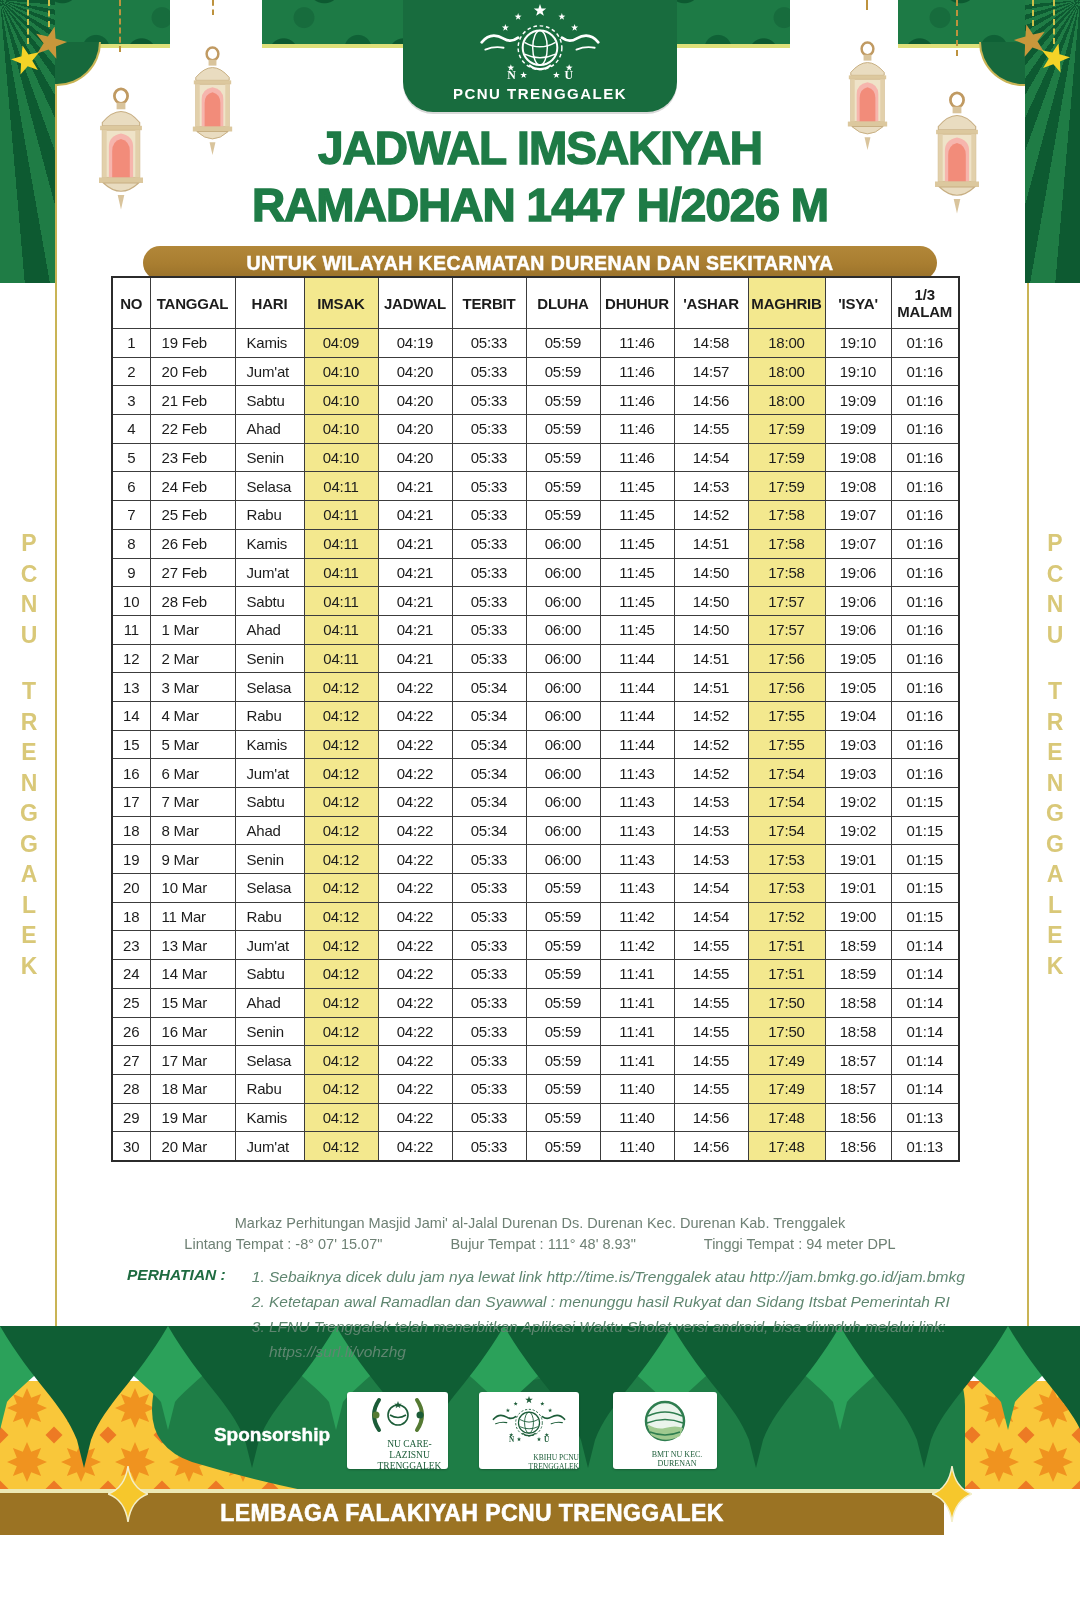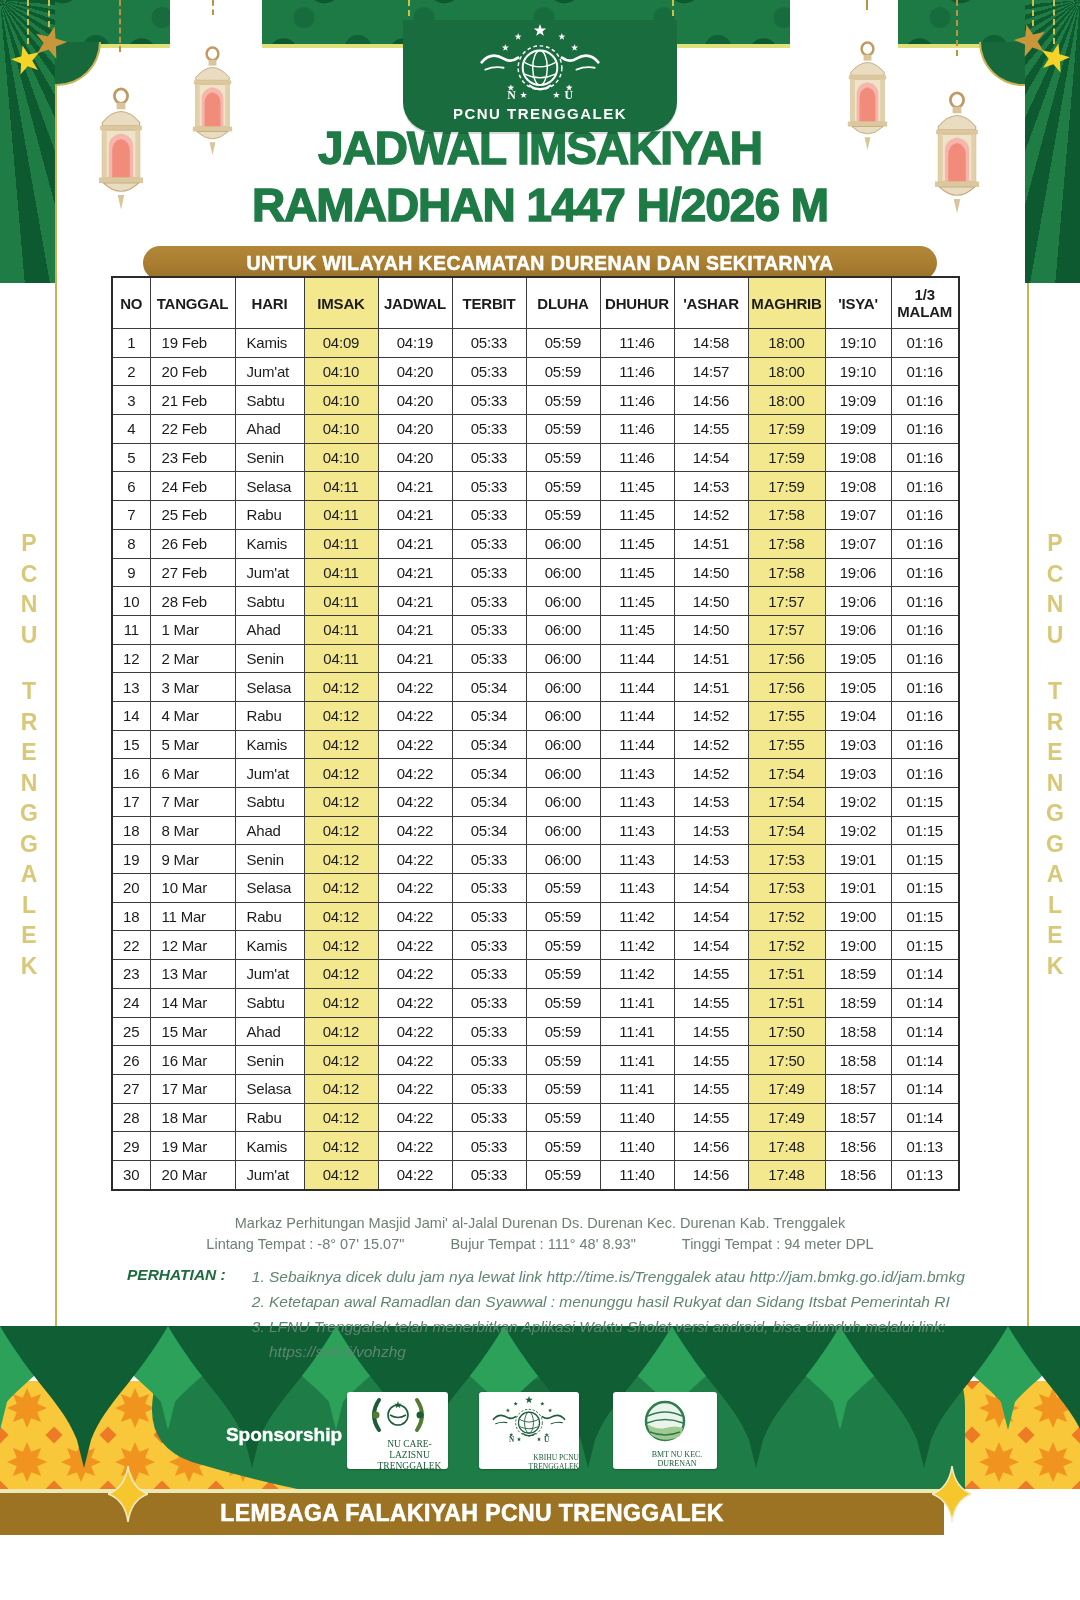--- a/index.html
+++ b/index.html
@@ -28,21 +28,21 @@
          border-radius:0 0 42px 42px;}
 
   
   .string{width:0;z-index:5;border-left:2.5px dashed #cfc04a;}
   .chain{width:0;z-index:5;border-left:2.5px dashed #bd923e;}
   .starwrap{z-index:6;}
   .lantern{z-index:6;}
 
   
   .badge{left:403px;top:0;width:274px;height:112px;background:#186c3e;z-index:6;
-         border-radius:0 0 30px 30px;text-align:center;box-shadow:0 2px 0 rgba(0,0,0,.15);margin-top:20px;}
+         border-radius:0 0 30px 30px;text-align:center;box-shadow:0 2px 0 rgba(0,0,0,.15);}
   .badge-label{position:absolute;left:0;right:0;bottom:10px;color:#fff;font-weight:bold;
                font-size:15px;letter-spacing:1.5px;}
 
   
   .title{left:55px;top:120px;width:970px;text-align:center;z-index:5;color:#1e7b46;
          font-weight:bold;font-size:46px;line-height:57px;letter-spacing:-1px;
          -webkit-text-stroke:1.4px #1e7b46;}
   .banner{left:143px;top:246px;width:794px;height:34px;z-index:5;border-radius:17px;
           background:linear-gradient(180deg,#b28739 0%,#a87d30 55%,#97702a 100%);
           color:#fff;font-weight:bold;font-size:19.5px;line-height:34px;text-align:center;
@@ -54,34 +54,34 @@
   .sched th,.sched td{border:1px solid #3c3c3c;text-align:center;vertical-align:middle;
          padding:0;background:#fff;overflow:hidden;}
   .sched thead th{height:50px;font-size:15px;font-weight:bold;line-height:17px;}
   .sched tbody td{height:27.7px;}
   .sched .hl{background:#f3e88e;}
   .sched .lft{text-align:left;padding-left:11px;}
   .sched{border:2px solid #2b2b2b;}
 
   
   .markaz{left:55px;width:970px;text-align:center;z-index:5;color:#6e8074;font-size:14.5px;}
-  .coords{display:flex;justify-content:center;gap:46px;}
+  .coords{display:flex;justify-content:center;gap:68px;}
   .note-label{left:127px;top:1266px;z-index:5;color:#1e6b40;font-weight:bold;font-style:italic;font-size:15.5px;}
   ol.notes{left:243px;top:1264px;width:710px;z-index:5;margin:0;padding:0 0 0 26px;
            color:#5f8670;font-style:italic;font-size:15.5px;line-height:25px;}
 
   
   .sidecol{top:528px;width:30px;z-index:2;text-align:center;color:#d9c878;font-weight:bold;font-size:23px;}
   .sidecol .letter{height:30.5px;line-height:30.5px;}
   .sidecol .gap{height:26px;}
 
   
   .mosaic{left:0;top:1381px;width:1080px;height:108px;z-index:2;}
   .festoon{left:0;top:1326px;width:1080px;height:164px;z-index:3;}
-  .spon-label{left:188px;top:1424px;width:192px;z-index:5;text-align:center;color:#fff;
+  .spon-label{left:176px;top:1424px;width:192px;z-index:5;text-align:center;color:#fff;
               font-weight:bold;font-size:19px;-webkit-text-stroke:.4px #fff;}
   .card{top:1392px;height:77px;background:#fff;border-radius:3px;z-index:5;text-align:center;
         box-shadow:0 1px 2px rgba(0,0,0,.25);}
   .card .cname{font-family:"Liberation Serif",serif;font-weight:normal;color:#1c5c38;margin-left:24px;}
 
   .bar{left:0;top:1489px;width:944px;height:42px;background:#9b7323;z-index:4;
        border-top:4px solid #ede9b4;color:#fff;text-align:center;font-weight:bold;
        font-size:23px;line-height:40px;letter-spacing:.4px;-webkit-text-stroke:.6px #fff;}
   .ornament{top:1466px;z-index:6;}
 </style>
@@ -523,34 +523,20 @@
           <td>04:22</td>
           <td>05:33</td>
           <td>05:59</td>
           <td>11:42</td>
           <td>14:54</td>
           <td class="hl">17:52</td>
           <td>19:00</td>
           <td>01:15</td>
         </tr>
         <tr>
-          <td>22</td>
-          <td class="lft">12 Mar</td>
-          <td class="lft">Kamis</td>
-          <td class="hl">04:12</td>
-          <td>04:22</td>
-          <td>05:33</td>
-          <td>05:59</td>
-          <td>11:42</td>
-          <td>14:54</td>
-          <td class="hl">17:52</td>
-          <td>19:00</td>
-          <td>01:15</td>
-        </tr>
-        <tr>
           <td>23</td>
           <td class="lft">13 Mar</td>
           <td class="lft">Jum'at</td>
           <td class="hl">04:12</td>
           <td>04:22</td>
           <td>05:33</td>
           <td>05:59</td>
           <td>11:42</td>
           <td>14:55</td>
           <td class="hl">17:51</td>

